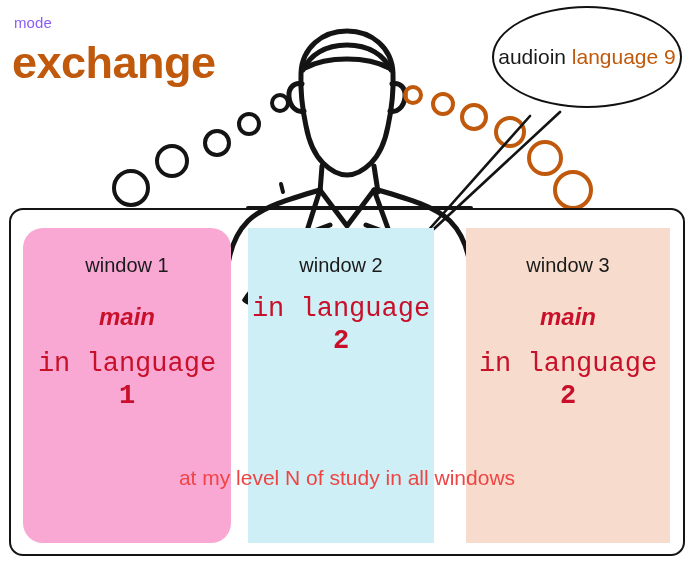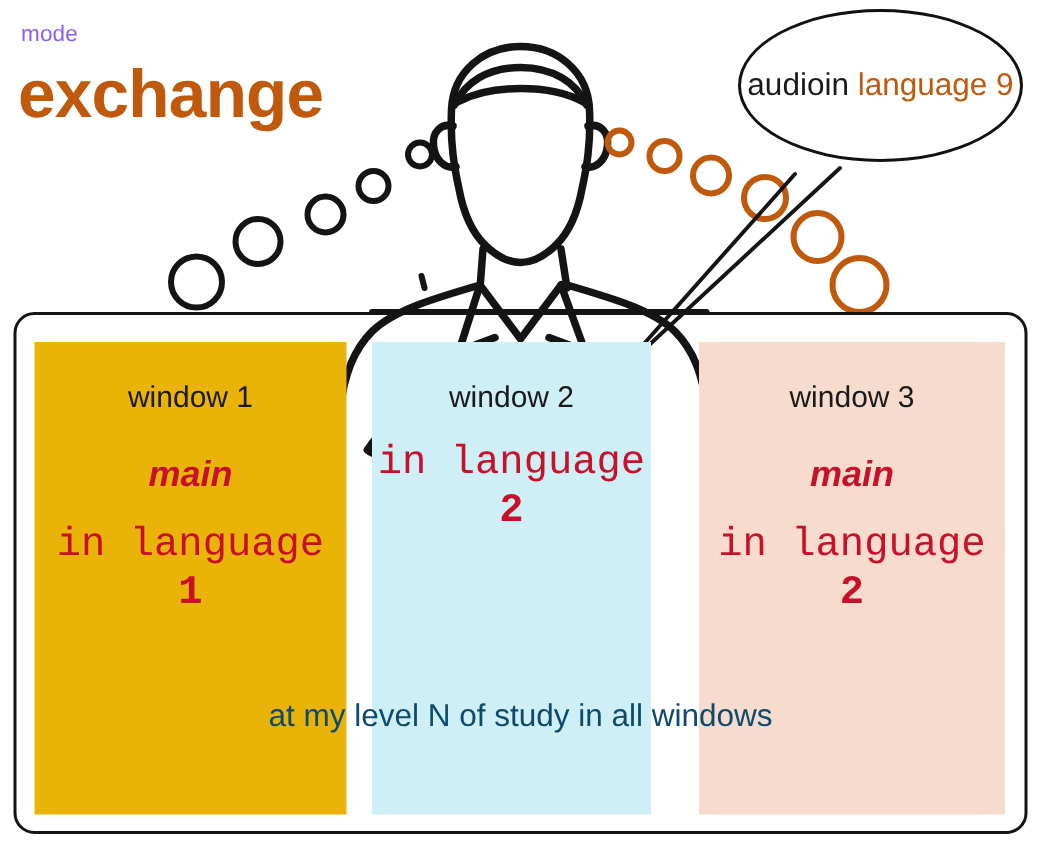--- a/index.html
+++ b/index.html
@@ -138,21 +138,21 @@
   .col-lang b { font-weight: bold; }
 
   
   .caption {
     position: absolute;
     left: 0;
     top: 466px;
     width: 694px;
     text-align: center;
     font-size: 21px;
-    color: #0c4a6e;
+    color: #ef4444;
   }
 </style>
 </head>
 <body>
 
 <div id="stage">
 
   <div class="mode-label">mode</div>
   <div class="mode-title" style="color: rgb(192, 89, 11);">exchange</div>
 
@@ -224,21 +224,21 @@
       <div class="bubble-line2">
         <span>in </span><span class="hl" style="color: rgb(192, 89, 11);">language 9</span>
       </div>
     </div>
   </div>
 
   <div class="panel"></div>
 
   <div class="columns">
 
-    <div class="col col-1" style="background: #eab308;">
+    <div class="col col-1" style="background: #f9a8d4; border-radius: 20px;">
       <div class="col-title">window 1</div>
       <div class="col-kind" style="color: rgb(200, 16, 42);">main</div>
       <div class="col-lang" style="color: rgb(200, 16, 42);">
         <span>in language </span><b>1</b>
       </div>
     </div>
 
     <div class="col col-2" style="background: rgb(206, 239, 245);">
       <div class="col-title">window 2</div>
       <div class="col-lang" style="color: rgb(200, 16, 42);">

